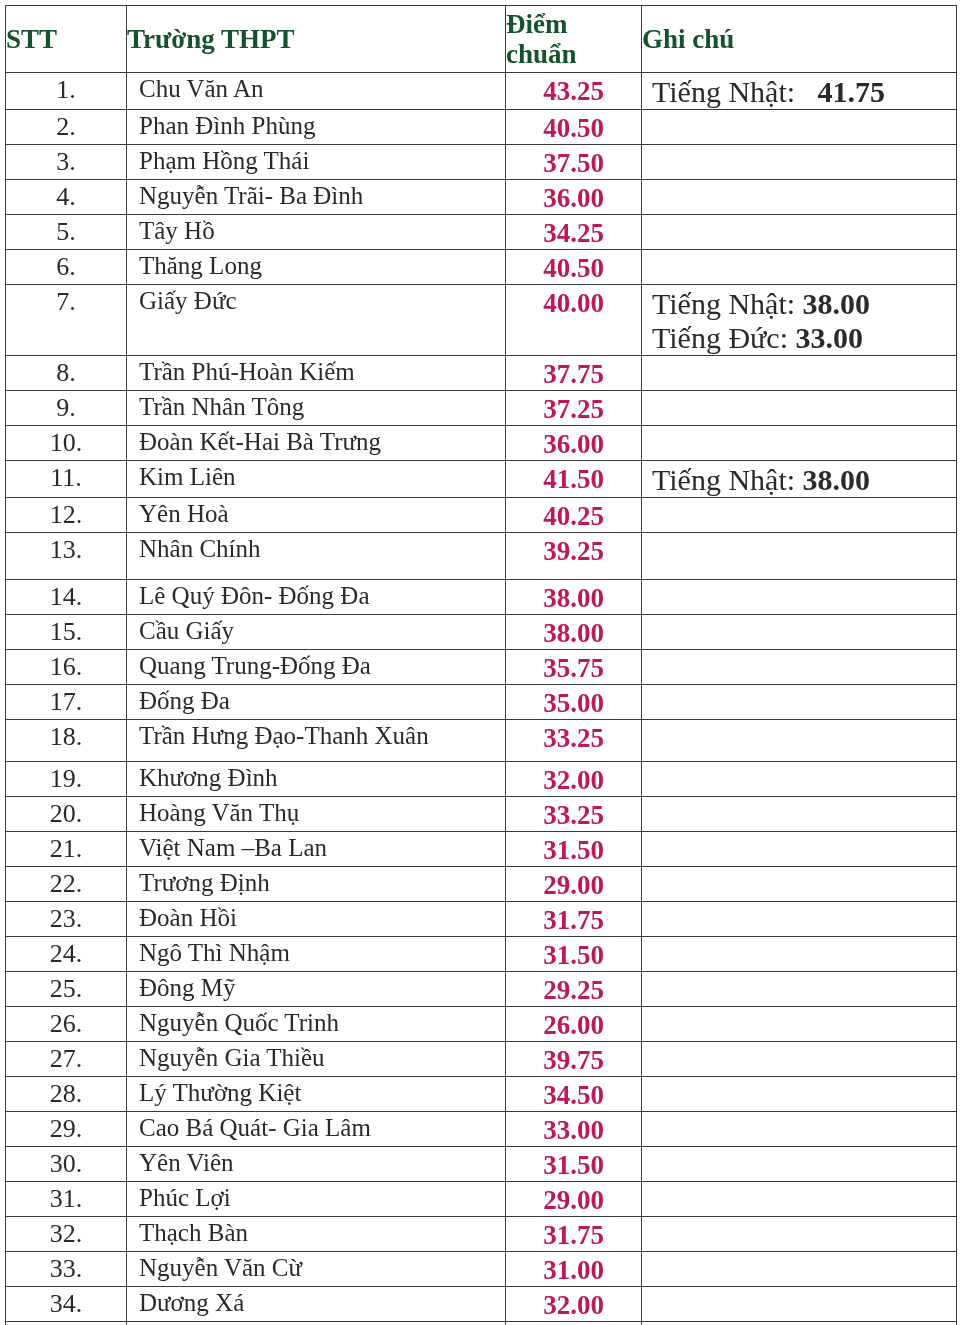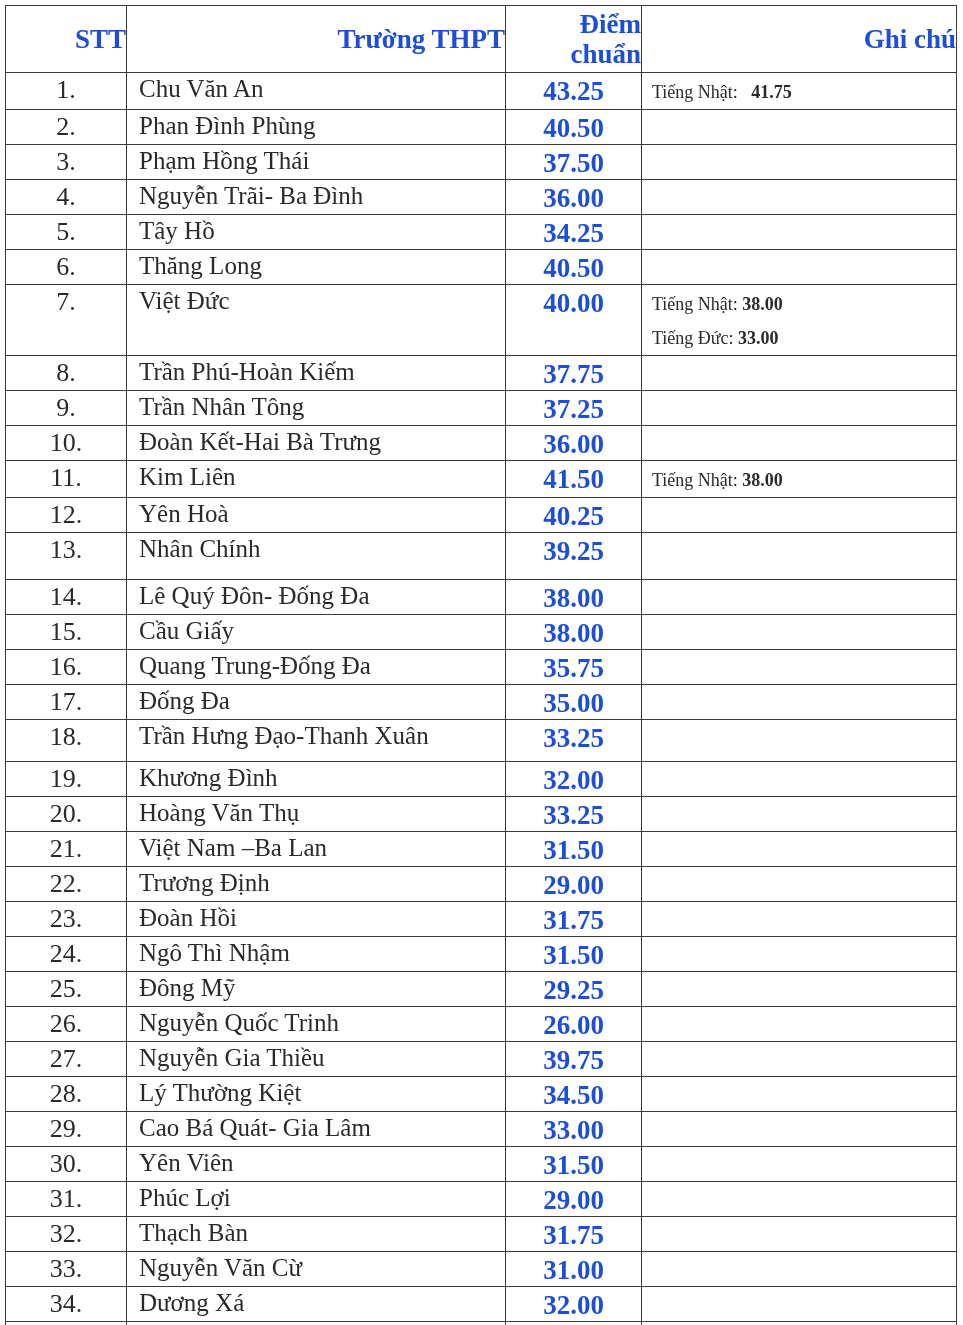--- a/index.html
+++ b/index.html
@@ -1,24 +1,24 @@
 <!DOCTYPE html>
 <html><head>
 <meta charset="utf-8">
 <style>
   html, body { margin:0; padding:0; background:#ffffff; }
   body { width:963px; height:1325px; position:relative; overflow:hidden;
          font-family:"Liberation Serif","DejaVu Serif",serif; color:#2a2a2a; }
   table { position:absolute; left:5px; top:5px; width:951px; border-collapse:collapse; table-layout:fixed; }
   td, th { border:1.5px solid #3a3a3a; padding:0; vertical-align:top; }
-  th { font-weight:bold; font-size:27px; text-align:right; vertical-align:middle; line-height:30px; color:#1d4ed8; }
+  th { font-weight:bold; font-size:27px; text-align:left; vertical-align:middle; line-height:30px; color:#14532d; }
   td.stt { text-align:center; font-size:26px; padding-top:2px; }
   td.name { font-size:25px; padding-left:12px; padding-top:2px; white-space:nowrap; }
-  td.score { text-align:center; font-weight:bold; font-size:27px; padding-top:3px; color:#1d4ed8; }
-  td.note { font-size:18px; padding-left:10px; padding-top:2px; line-height:34px; white-space:nowrap; }
+  td.score { text-align:center; font-weight:bold; font-size:27px; padding-top:3px; color:#be185d; }
+  td.note { font-size:30px; padding-left:10px; padding-top:2px; line-height:34px; white-space:nowrap; }
   .note-line b { font-weight:bold; }
 </style>
 </head>
 <body>
 
 <table>
   <colgroup>
     <col style="width:121px">
     <col style="width:379px">
     <col style="width:136px">
@@ -66,21 +66,21 @@
     <td class="note"></td>
   </tr>
       <tr style="height: 34px;">
     <td class="stt">6.</td>
     <td class="name">Thăng Long</td>
     <td class="score">40.50</td>
     <td class="note"></td>
   </tr>
       <tr style="height: 69px;">
     <td class="stt">7.</td>
-    <td class="name">Việt Đức</td>
+    <td class="name">Giấy Đức</td>
     <td class="score">40.00</td>
     <td class="note">
           <div class="note-line"><span style="white-space: pre;">Tiếng Nhật: </span><b>38.00</b></div>
           <div class="note-line"><span style="white-space: pre;">Tiếng Đức: </span><b>33.00</b></div>
         </td>
   </tr>
       <tr style="height: 34px;">
     <td class="stt">8.</td>
     <td class="name">Trần Phú-Hoàn Kiếm</td>
     <td class="score">37.75</td>

